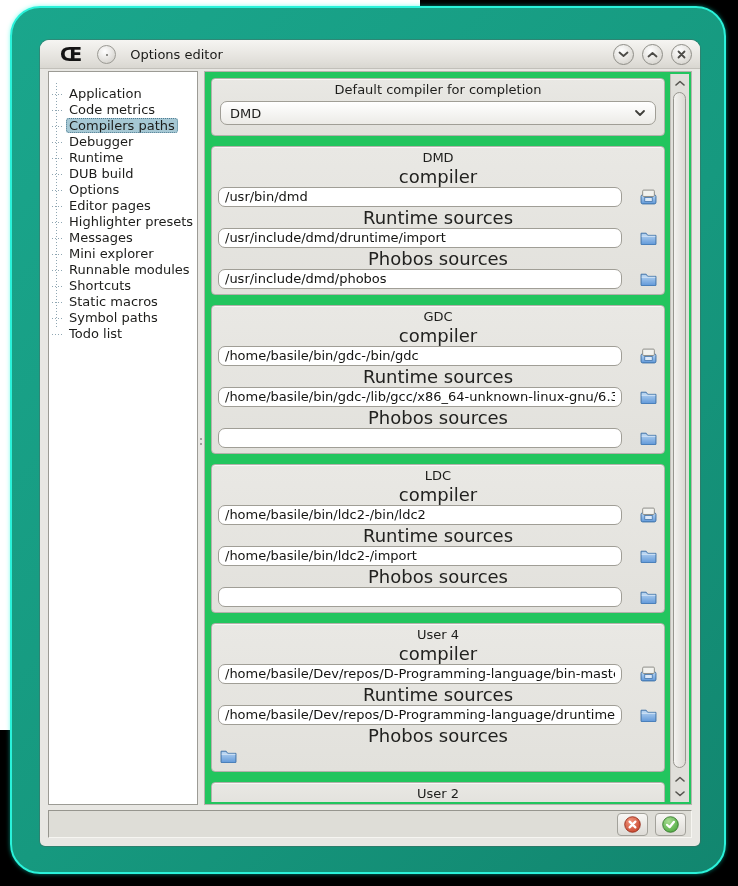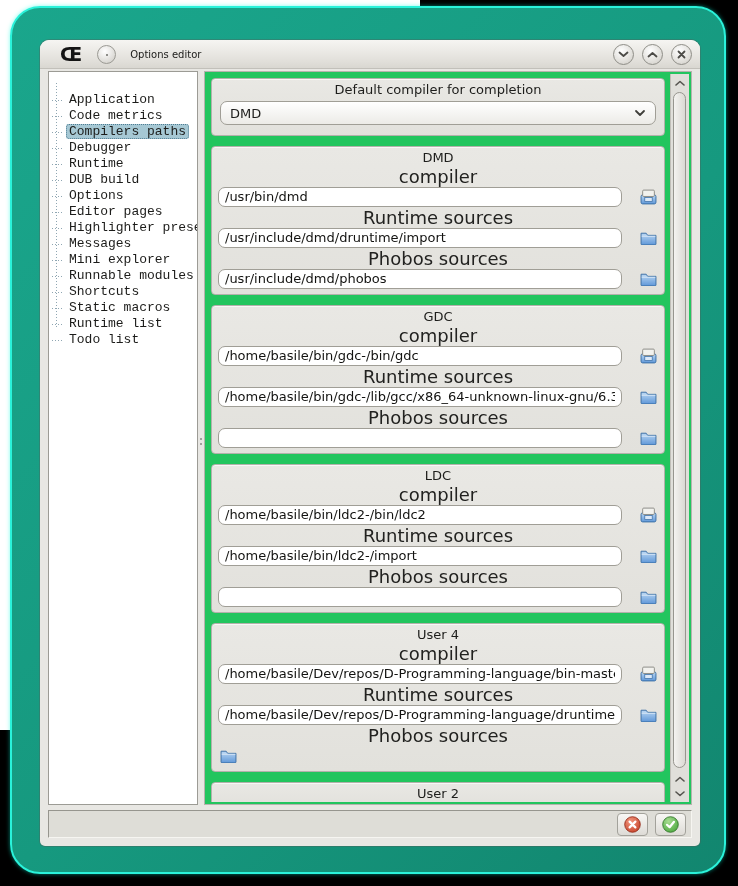--- a/index.html
+++ b/index.html
@@ -39,37 +39,36 @@
     border-bottom:1px solid #c2c0ba;
     display:flex; align-items:center;
   }
   .app-logo { margin-left:20px; font-size:19px; font-weight:600; color:#141414; line-height:1; letter-spacing:-1px; }
   .menu-btn {
     margin-left:16px; width:19px; height:19px; border-radius:50%;
     background:radial-gradient(circle at 40% 32%,#ffffff,#d9d7d2 75%,#c8c6c0);
     border:1px solid #9b9a94; position:relative;
   }
   .menu-btn::after{ content:""; position:absolute; left:8px; top:8px; width:2px; height:2px; border-radius:50%; background:#6d6c67;}
-  .title-text { margin-left:14px; font-size:10px; color:#1b1b19; }
+  .title-text { margin-left:14px; font-size:13px; color:#1b1b19; }
   .winbtns { position:absolute; right:8px; top:4px; display:flex; gap:8px; }
   .winbtn {
     width:21px; height:21px; border-radius:50%;
     background:radial-gradient(circle at 40% 32%,#ffffff,#dddbd6 70%,#c9c7c1);
     border:1px solid #8f8e88;
     display:flex; align-items:center; justify-content:center;
   }
 
   
   .sidebar {
     position:absolute; left:8px; top:31px; width:150px; bottom:41px;
     background:#fff;
     border:1px solid #9c9b95;
     overflow:hidden;
-    padding-top:20px;
-    font-family:Liberation Mono, monospace;
+    padding-top:14px;
   }
   .tree-vline { position:absolute; left:7px; top:11px; width:1px; height:245px;
     background:repeating-linear-gradient(to bottom,#8fa6b2 0 1px,transparent 1px 3px); }
   .tree-item { position:relative; height:16px; line-height:16px; font-size:13px; padding-left:17px; white-space:nowrap; }
   .tree-item::before{
     content:""; position:absolute; left:3px; top:8px; width:10px; height:1px;
     background:repeating-linear-gradient(to right,#8fa6b2 0 1px,transparent 1px 3px);
   }
   .tree-label { padding:0 3px; border-radius:3px; }
   .tree-item.selected .tree-label { background:#a6c8d4; outline:1px dotted #4f7c92; outline-offset:-1px; }
@@ -201,21 +200,21 @@
     <div class="tree-item"><span class="tree-label">Runtime</span></div>
     <div class="tree-item"><span class="tree-label">DUB build</span></div>
     <div class="tree-item"><span class="tree-label">Options</span></div>
     <div class="tree-item"><span class="tree-label">Editor pages</span></div>
     <div class="tree-item"><span class="tree-label">Highlighter presets</span></div>
     <div class="tree-item"><span class="tree-label">Messages</span></div>
     <div class="tree-item"><span class="tree-label">Mini explorer</span></div>
     <div class="tree-item"><span class="tree-label">Runnable modules</span></div>
     <div class="tree-item"><span class="tree-label">Shortcuts</span></div>
     <div class="tree-item"><span class="tree-label">Static macros</span></div>
-    <div class="tree-item"><span class="tree-label">Runtime list</span></div>
+    <div class="tree-item"><span class="tree-label">Symbol paths</span></div>
     <div class="tree-item"><span class="tree-label">Todo list</span></div>
   </div>
 
   <div class="splitter"></div>
 
   <div class="content">
     <div class="scrollview">
 
       <div class="group">
         <div class="group-title">Default compiler for completion</div>

